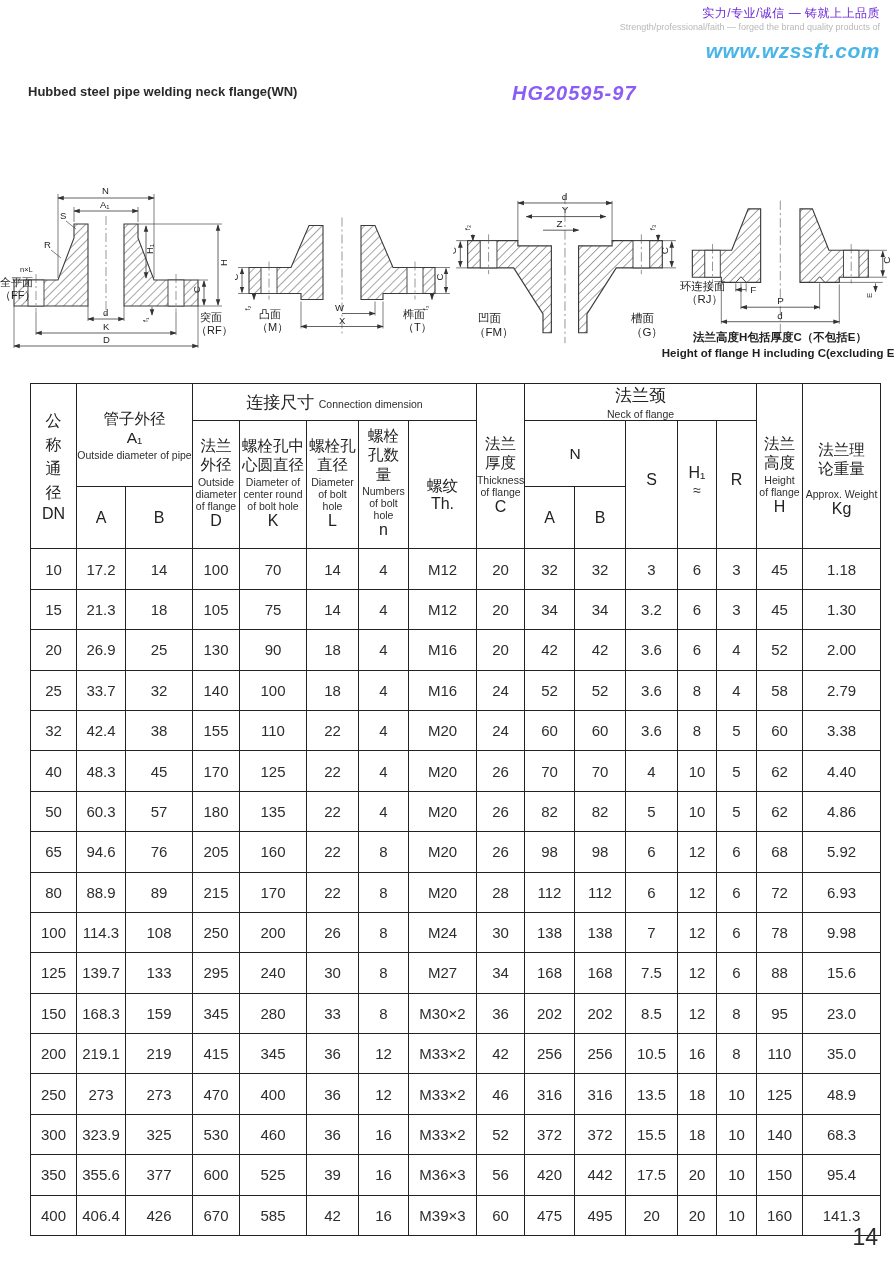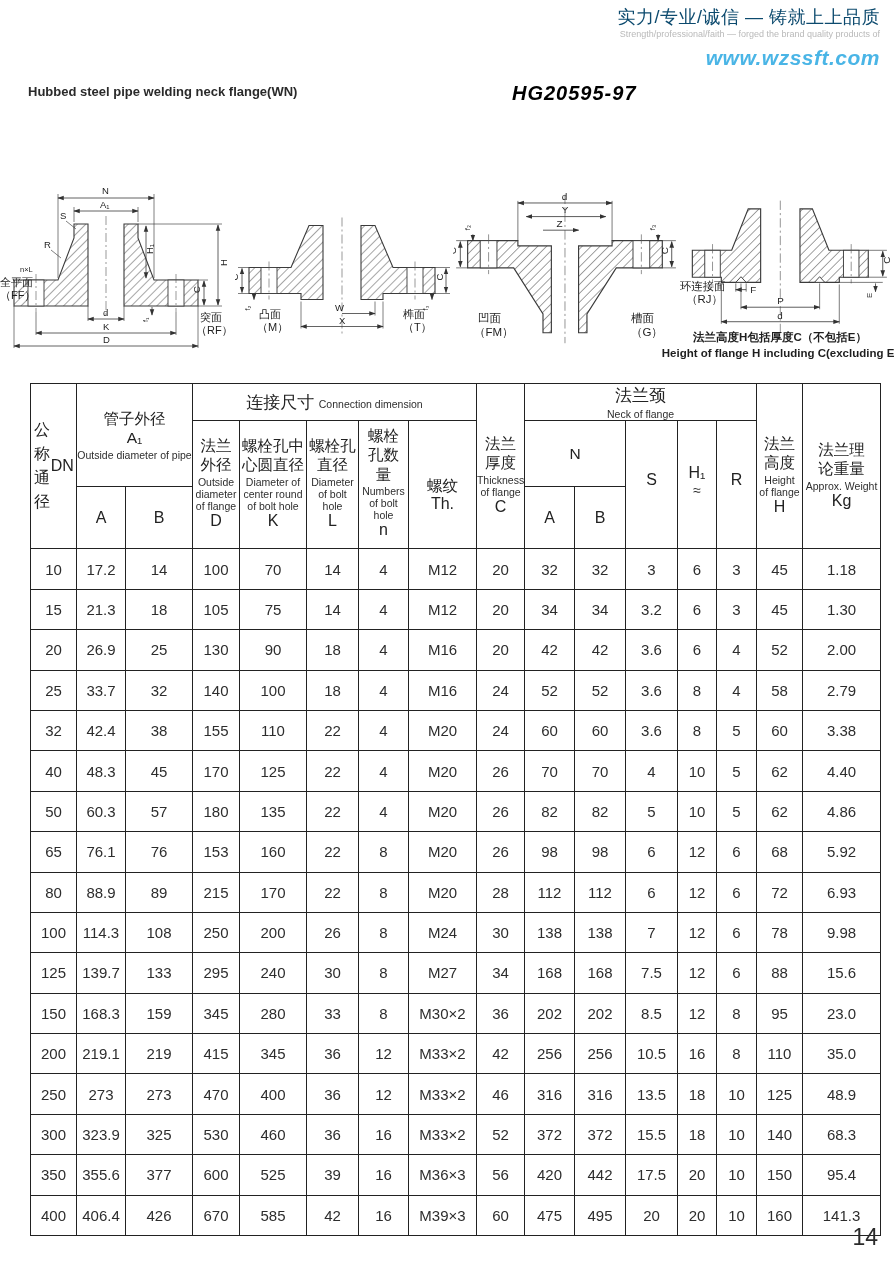--- a/index.html
+++ b/index.html
@@ -1,28 +1,28 @@
 <!DOCTYPE html>
 <html><head>
 <meta charset="utf-8">
 <style>
   * { margin:0; padding:0; box-sizing:border-box; }
   body { background:#e8e8e8; font-family:"Liberation Sans", sans-serif; }
   .page { position:relative; width:894px; height:1261px; background:#ffffff; margin:0 auto; overflow:hidden; }
 
   
   .brand { position:absolute; top:5px; right:14px; text-align:right; }
-  .slogan-cn { font-size:18px; color:#0c4a6e; letter-spacing:.5px; }
+  .slogan-cn { font-size:12px; color:#6d28d9; letter-spacing:.5px; }
   .slogan-en { font-size:9px; color:#b9b9b9; margin-top:0; }
   .website  { font-size:21px; color:#4ab5e6; font-style:italic; margin-top:7px; letter-spacing:.5px;font-weight:bold; }
 
   
   .title { position:absolute; top:38px; left:27px; font-size:31px; font-weight:400; color:#1c1c1c; letter-spacing:.5px; white-space:nowrap; }
   .subtitle { position:absolute; top:84px; left:28px; font-size:13px; color:#2a2a2a; }
-  .standard { position:absolute; top:82px; left:512px; font-size:20px; font-style:italic; font-weight:bold; color:#000000; letter-spacing:1px; }
+  .standard { position:absolute; top:82px; left:512px; font-size:20px; font-style:italic; font-weight:bold; color:#8b5cf6; letter-spacing:1px; }
 
   
   .diagrams { position:absolute; top:182px; left:0; width:894px; display:flex; }
   .fig { position:relative; }
   .fig svg { display:block; }
   .hatched { fill:url(#hatch); stroke:#3b3b3b; stroke-width:1.1; }
   .bolthole { fill:#ffffff; stroke:#3b3b3b; stroke-width:.9; }
   .thin { stroke:#3b3b3b; stroke-width:.65; fill:none; }
   .dim  { stroke:#3b3b3b; stroke-width:.8; }
   .cl   { stroke:#555; stroke-width:.6; stroke-dasharray:9 3 2 3; }
@@ -38,29 +38,29 @@
   table.spec th, table.spec td { border:1.7px solid #222; font-weight:normal; text-align:center; vertical-align:middle; color:#2d2d2d; padding:0; }
   table.spec td { font-size:15px; }
   tbody tr { height:40.4px; }
   tr.hr1 { height:36px; } tr.hr2 { height:56px; } tr.hr3 { height:53px; }
 
   .cn  { font-size:15.5px; color:#222; line-height:1.25; }
   .cng { font-size:17px; color:#222; }
   .en  { font-size:10.5px; color:#2e2e2e; line-height:1.15; margin-top:1px; }
   .sym { font-size:16px; color:#222; }
 
-  .vert-head { display:flex; flex-direction:row; align-items:center; justify-content:center; height:100%; }
+  .vert-head { display:flex; flex-direction:column; align-items:center; justify-content:center; height:100%; }
   .vert-cn { width:1.1em; word-break:break-all; font-size:16px; line-height:1.5; color:#222; }
   .vert-code { font-size:16px; color:#222; }
 
   .colhead { display:flex; flex-direction:column; align-items:center; height:100%; padding:5px 2px 0 2px; }
   .colhead .sym { margin-top:auto; padding-bottom:9px; }
   .colhead.mid .cn { margin-top:24px;text-align:right; }
   .tall { padding-top:26px;justify-content:flex-end; }
-  .narrow-wrap { max-width:3.4em; margin:0 auto; }
+  .narrow-wrap { max-width:3.4em; margin:8px auto; }
   .h1cell { display:flex; flex-direction:column; align-items:center; height:100%; }
   .h1cell .sym { margin-top:auto; }
   .h1cell .approx { font-size:14px; padding-bottom:8px; }
   .botsym { display:flex; flex-direction:column; height:100%; }
   .botsym .sym { margin-top:auto; padding-bottom:9px; }
 
   .page-number { position:absolute; top:1224px; right:16px; font-size:23px; color:#2b2b2b; }
 </style>
 </head>
 <body>
@@ -499,23 +499,23 @@
           <td>82</td>
           <td>82</td>
           <td>5</td>
           <td>10</td>
           <td>5</td>
           <td>62</td>
           <td>4.86</td>
         </tr>
         <tr>
           <td>65</td>
-          <td>76.1</td>
+          <td>94.6</td>
           <td>76</td>
-          <td>153</td>
+          <td>205</td>
           <td>160</td>
           <td>22</td>
           <td>8</td>
           <td>M20</td>
           <td>26</td>
           <td>98</td>
           <td>98</td>
           <td>6</td>
           <td>12</td>
           <td>6</td>

